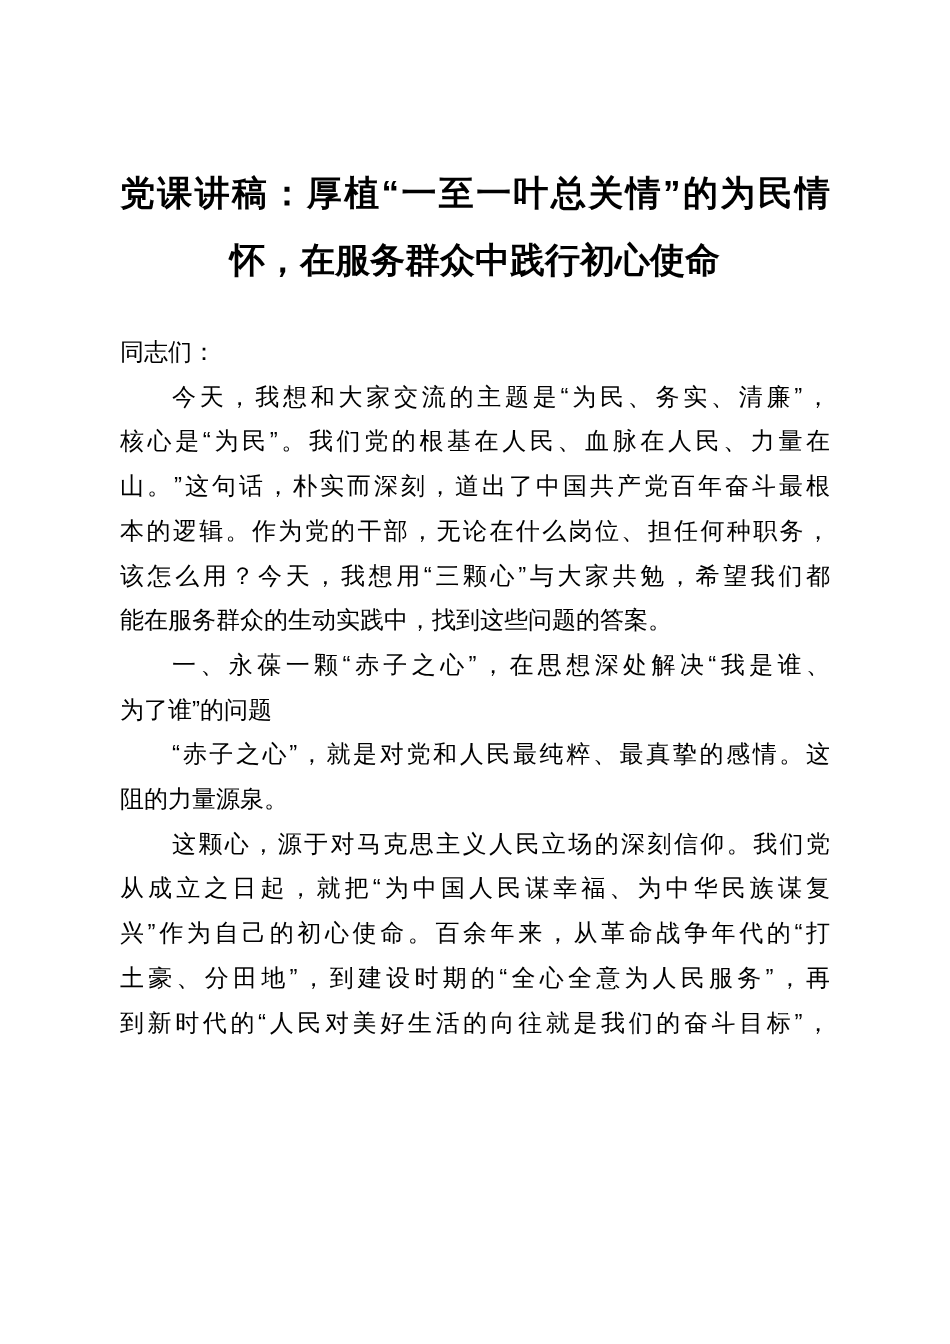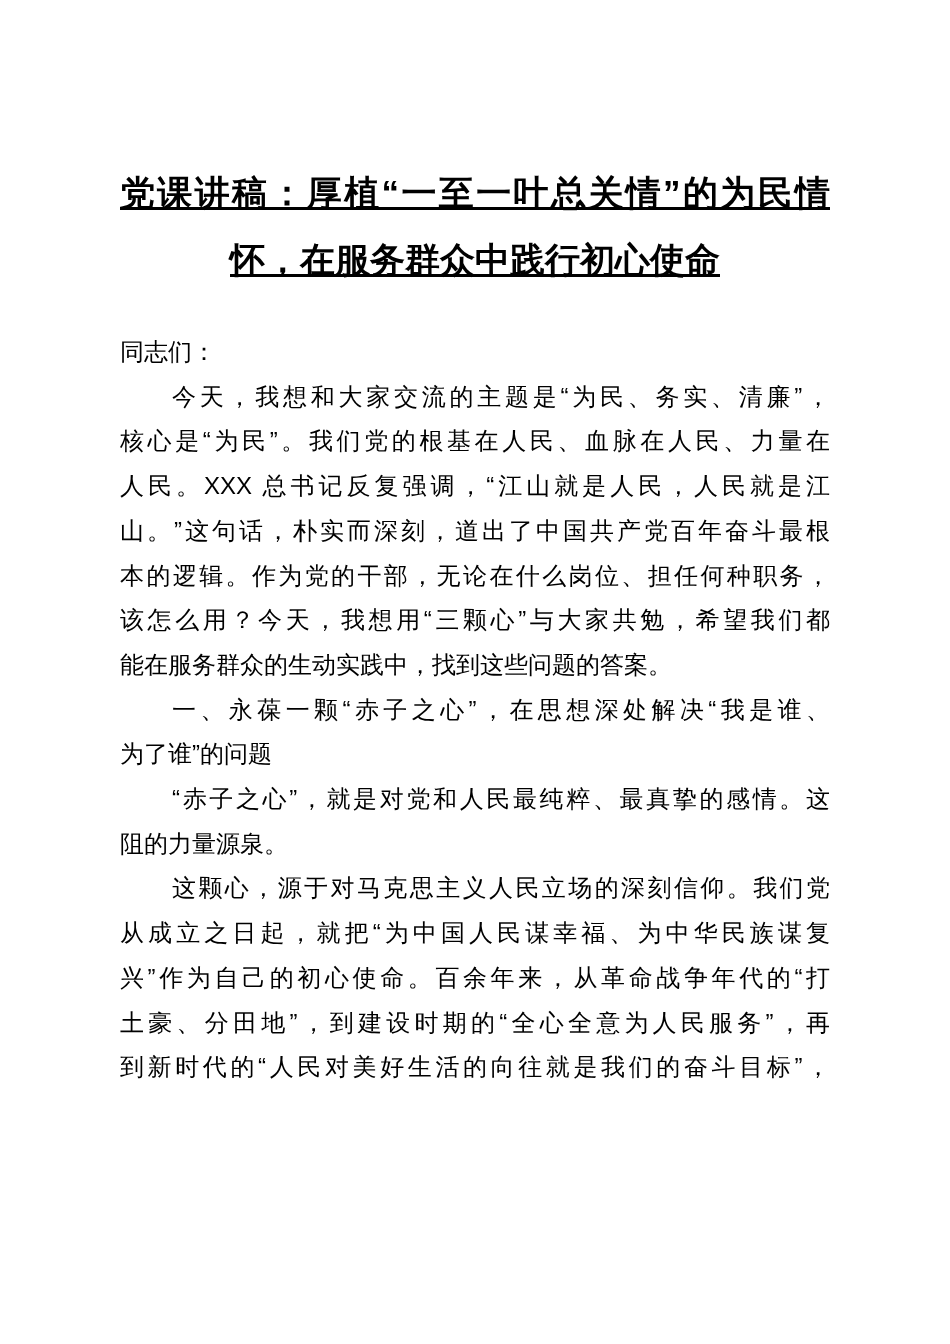--- a/index.html
+++ b/index.html
@@ -14,21 +14,20 @@
     width: 950px; height: 1344px;
     background: #ffffff;
     overflow: hidden;
   }
   .title-block {
     margin: 0 120px;
     padding-top: 165px;
     font-size: 35px;
     font-weight: bold;
     line-height: 55px;
-    text-decoration: underline;
   }
   .title-line-stretch {
     text-align: justify;
     text-align-last: justify;
     text-justify: inter-character;
   }
   .title-line-center {
     text-align: center;
     margin-top: 12px;
   }
@@ -58,21 +57,20 @@
 
   <div class="title-block">
     <div class="title-line-stretch">党课讲稿：厚植“一至一叶总关情”的为民情</div>
     <div class="title-line-center">怀，在服务群众中践行初心使命</div>
   </div>
 
   <div class="body-block">
     <div class="ln noj">同志们：</div>
     <div class="ln ind">今天，我想和大家交流的主题是“为民、务实、清廉”，</div>
     <div class="ln">核心是“为民”。我们党的根基在人民、血脉在人民、力量在</div>
-    <div class="ln">人民。XXX 总书记反复强调，“江山就是人民，人民就是江</div>
     <div class="ln">山。”这句话，朴实而深刻，道出了中国共产党百年奋斗最根</div>
     <div class="ln">本的逻辑。作为党的干部，无论在什么岗位、担任何种职务，</div>
     <div class="ln">该怎么用？今天，我想用“三颗心”与大家共勉，希望我们都</div>
     <div class="ln noj">能在服务群众的生动实践中，找到这些问题的答案。</div>
     <div class="ln ind">一、永葆一颗“赤子之心”，在思想深处解决“我是谁、</div>
     <div class="ln noj">为了谁”的问题</div>
     <div class="ln ind">“赤子之心”，就是对党和人民最纯粹、最真挚的感情。这</div>
     <div class="ln noj">阻的力量源泉。</div>
     <div class="ln ind">这颗心，源于对马克思主义人民立场的深刻信仰。我们党</div>
     <div class="ln">从成立之日起，就把“为中国人民谋幸福、为中华民族谋复</div>

